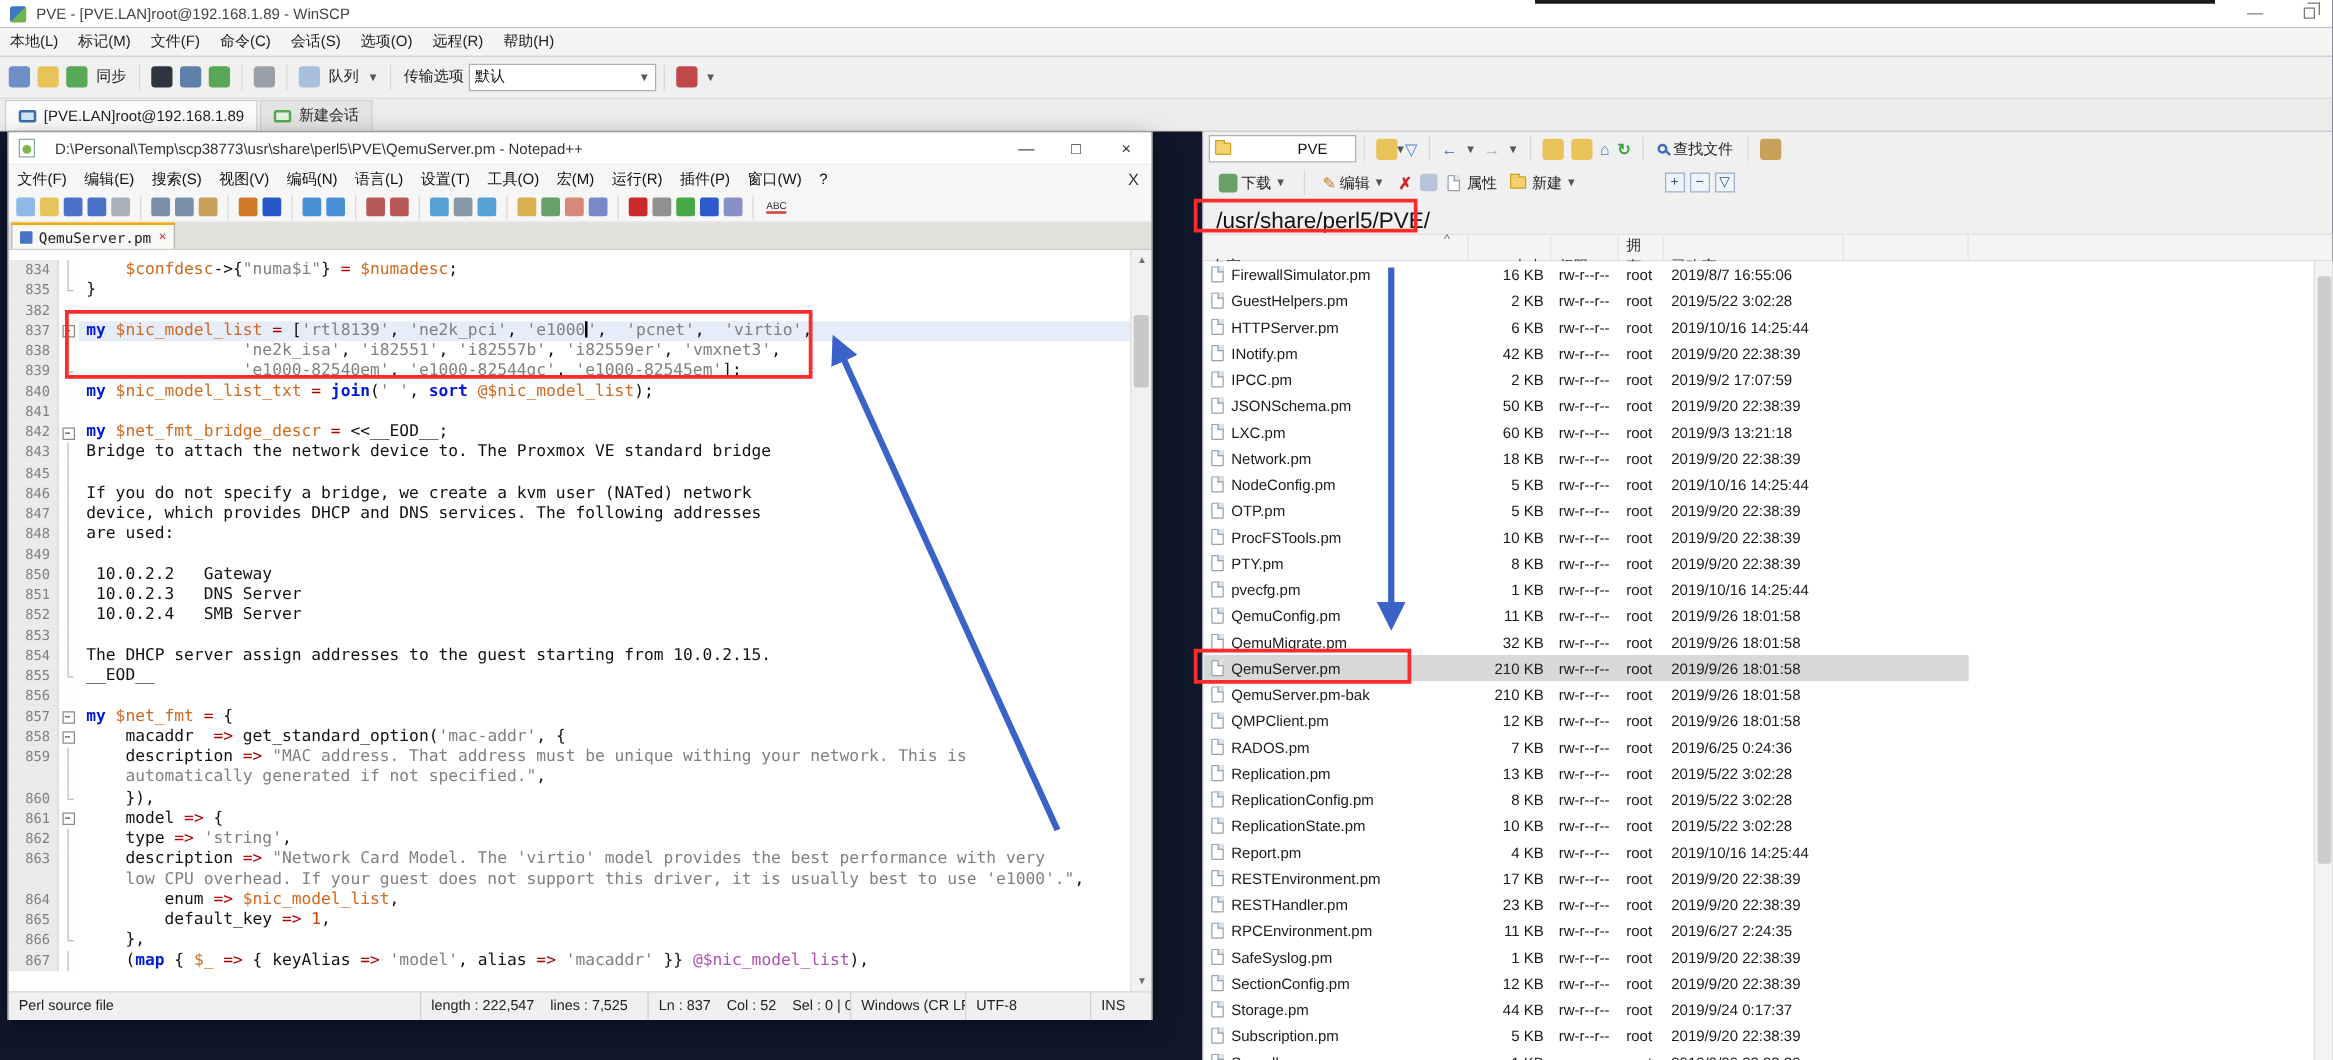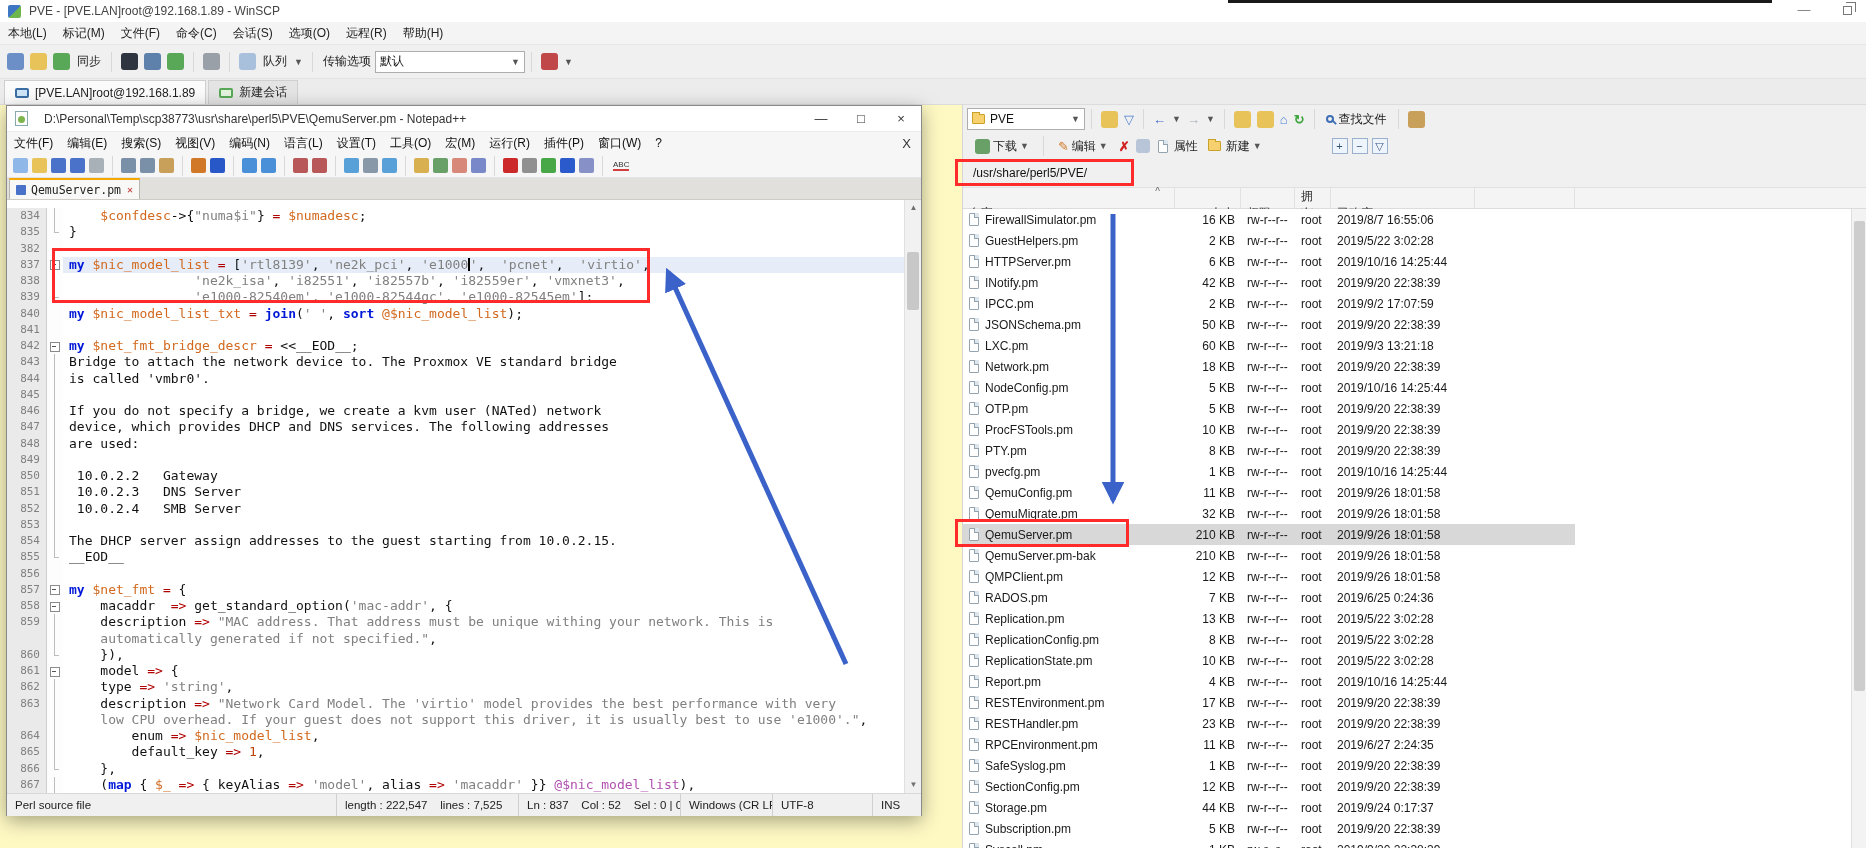--- a/index.html
+++ b/index.html
@@ -1,57 +1,57 @@
 <!DOCTYPE html>
 <html><head>
 <meta charset="utf-8">
 <style>
   * { margin:0; padding:0; box-sizing:border-box; }
   html,body { width:1866px; height:848px; }
   body { font-family:"Liberation Sans", sans-serif; background:#f0f0f0; position:relative; overflow:hidden; }
-  #stage { position:absolute; left:0; top:0; width:1866px; height:848px; background:#fef9c3;padding-left:32px; }
+  #stage { position:absolute; left:0; top:0; width:1866px; height:848px; background:#0f172a;padding-left:32px; }
 
   
   .ws-titlebar { position:absolute; left:0; top:0; width:1866px; height:22px; background:#ffffff; display:flex; align-items:center; }
   .ws-appicon { width:13px; height:13px; margin-left:8px; background:linear-gradient(135deg,#3f77c2 50%,#6db54c 50%); border-radius:2px; }
   .ws-title { margin-left:8px; font-size:12px; color:#444; }
   .topbar-black { position:absolute; left:1228px; top:0; width:544px; height:3px; background:#1a1a1a; }
   .win-min { position:absolute; left:1793px; top:2px; width:22px; height:16px; color:#777; font-size:13px; text-align:center; }
   .win-restore { position:absolute; left:1843px; top:6px; width:9px; height:9px; border:1.5px solid #777; background:#fff; }
   .win-restore:before { content:""; position:absolute; left:2px; top:-5px; width:9px; height:9px; border-top:1.5px solid #777; border-right:1.5px solid #777; }
 
   .ws-menubar { position:absolute; left:0; top:22px; width:1866px; height:23px; background:#f4f4f4; display:flex; align-items:center; border-bottom:1px solid #e6e6e6; }
   .ws-menubar .mi { font-size:12px; color:#222; padding:3px 8px; }
 
   .ws-toolbar { position:absolute; left:0; top:45px; width:1866px; height:34px; background:#f0f0f0; display:flex; align-items:center; border-bottom:1px solid #e2e2e2; padding-left:4px; }
   .tbi { width:17px; height:17px; border-radius:3px; margin:0 3px; flex:none; }
   .tbsep { width:1px; height:20px; background:#d8d8d8; margin:0 6px; flex:none; }
   .tblabel { font-size:12px; color:#222; margin:0 4px; white-space:nowrap; }
   .dd { font-size:9px; color:#555; margin:0 3px; }
-  .combo { height:22px; background:#fff; border:1px solid #aeaeae; display:flex; align-items:center; font-size:12px; color:#111; padding:0 4px; position:relative; }
+  .combo { height:22px; background:#fff; border:1px solid #aeaeae; display:flex; align-items:center; font-size:12px; color:#111; padding:0 4px; position:relative;gap:48px; }
   .combo .ca { margin-left:auto; font-size:9px; color:#555; padding-left:6px; }
 
   .ws-tabs { position:absolute; left:0; top:79px; width:1866px; height:26px; background:#ececec; display:flex; align-items:flex-end; padding-left:4px; border-bottom:1px solid #dcdcdc; }
   .stab { display:flex; align-items:center; height:24px; padding:0 10px; font-size:12px; color:#222; background:#fbfbfb; border:1px solid #cfcfcf; border-bottom:none; margin-right:2px; }
   .stab.inactive { background:#e4e4e4; }
   .mon-icon { width:14px; height:10px; border:2px solid #3a6ea5; border-radius:2px; background:#cfe6fa; margin-right:6px; }
   .mon-icon.new { border-color:#58a858; background:#e2f4dd; }
 
   
   #panel { position:absolute; left:962px; top:105px; width:904px; height:743px; background:#f0f0f0; border-left:1px solid #d5d5d5; }
   .p-row1 { height:28px; display:flex; align-items:center; padding-left:4px; }
   .p-row2 { height:26px; display:flex; align-items:center; padding-left:4px; }
   .p-btn { display:flex; align-items:center; font-size:12px; color:#222; padding:2px 5px; }
   .fold-ic { width:13px; height:10px; background:#f7d070; border:1px solid #c9a227; border-radius:1px; position:relative; margin-right:5px; flex:none; }
   .fold-ic:before { content:""; position:absolute; top:-3px; left:-1px; width:6px; height:2px; background:#f7d070; border:1px solid #c9a227; border-bottom:none; }
   .glyph { font-size:13px; margin:0 3px; }
   .mag { width:8px; height:8px; border:2px solid #3f6fb5; border-radius:50%; position:relative; margin-right:5px; flex:none; }
   .mag:after { content:""; position:absolute; width:6px; height:2px; background:#3f6fb5; transform:rotate(45deg); right:-5px; bottom:-2px; }
   .togglebox { width:16px; height:16px; border:1px solid #9ab0cc; background:#eef4fb; color:#33527a; font-size:11px; line-height:14px; text-align:center; margin:0 2px; }
-  .p-path { height:28px; display:flex; align-items:center; padding-left:10px; font-size:12px; color:#111; }
+  .p-path { height:28px; display:flex; align-items:flex-end; padding-left:10px; font-size:18px; color:#111; }
   .p-header { height:22px; display:grid; grid-template-columns:212px 66px 54px 36px 144px 100px 1fr; align-items:center; background:#f4f4f4; border-top:1px solid #e0e0e0; border-bottom:1px solid #dcdcdc; font-size:12px; color:#333; }
   .p-header .hc { padding:0 6px; border-right:1px solid #e2e2e2; height:100%; display:flex; align-items:center; position:relative; }
   .p-header .hc.sz { justify-content:flex-end; }
   .sortmark { position:absolute; right:14px; top:-2px; color:#666; font-size:10px; }
   #file-rows { position:absolute; left:0; top:104px; width:904px; height:639px; background:#ffffff; overflow:hidden; }
   .frow { width:612px; height:21px; display:grid; grid-template-columns:212px 66px 54px 36px 144px 100px; align-items:center; font-size:12px; color:#1a1a1a; }
   .frow.sel { background:#d8d8d8; }
   .frow .cell { padding:0 6px; white-space:nowrap; overflow:hidden; }
   .frow .cell.name { display:flex; align-items:center; }
   .frow .cell.sz { text-align:right; }
@@ -720,25 +720,20 @@
             <span class="lnum">842</span>
             <span class="fmarg f-b"></span>
             <span class="ltxt"><span class="c-k">my </span><span class="c-v">$net_fmt_bridge_descr</span><span class="c-d"> </span><span class="c-o">=</span><span class="c-d"> &lt;&lt;__EOD__;</span></span>
           </div>
           <div class="crow">
             <span class="lnum">843</span>
             <span class="fmarg f-l"></span>
             <span class="ltxt"><span class="c-d">Bridge to attach the network device to. The Proxmox VE standard bridge</span></span>
           </div>
           <div class="crow">
-            <span class="lnum">844</span>
-            <span class="fmarg f-l"></span>
-            <span class="ltxt"><span class="c-d">is called 'vmbr0'.</span></span>
-          </div>
-          <div class="crow">
             <span class="lnum">845</span>
             <span class="fmarg f-l"></span>
             <span class="ltxt"></span>
           </div>
           <div class="crow">
             <span class="lnum">846</span>
             <span class="fmarg f-l"></span>
             <span class="ltxt"><span class="c-d">If you do not specify a bridge, we create a kvm user (NATed) network</span></span>
           </div>
           <div class="crow">

